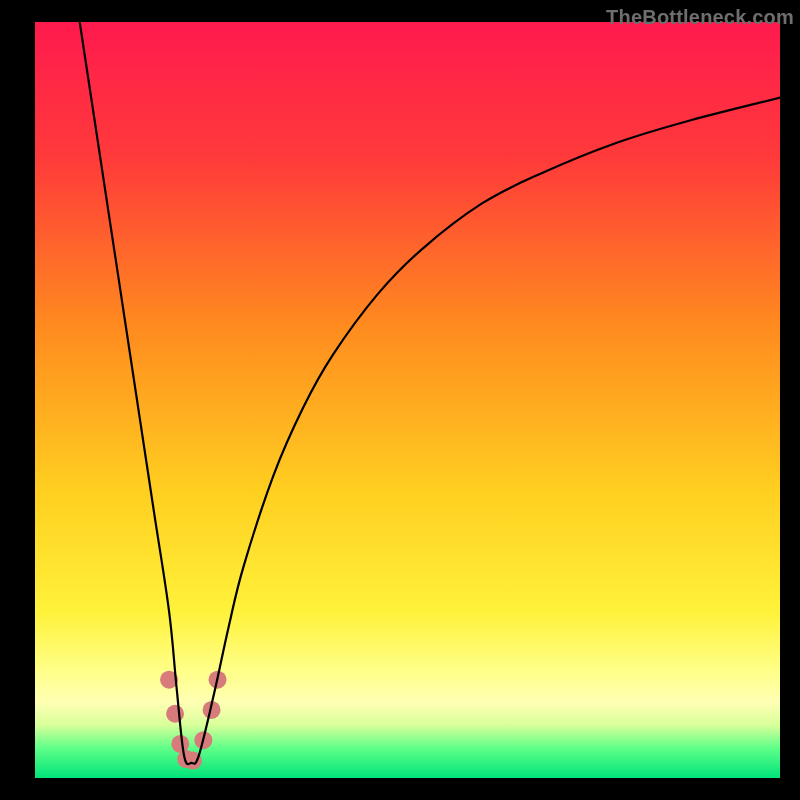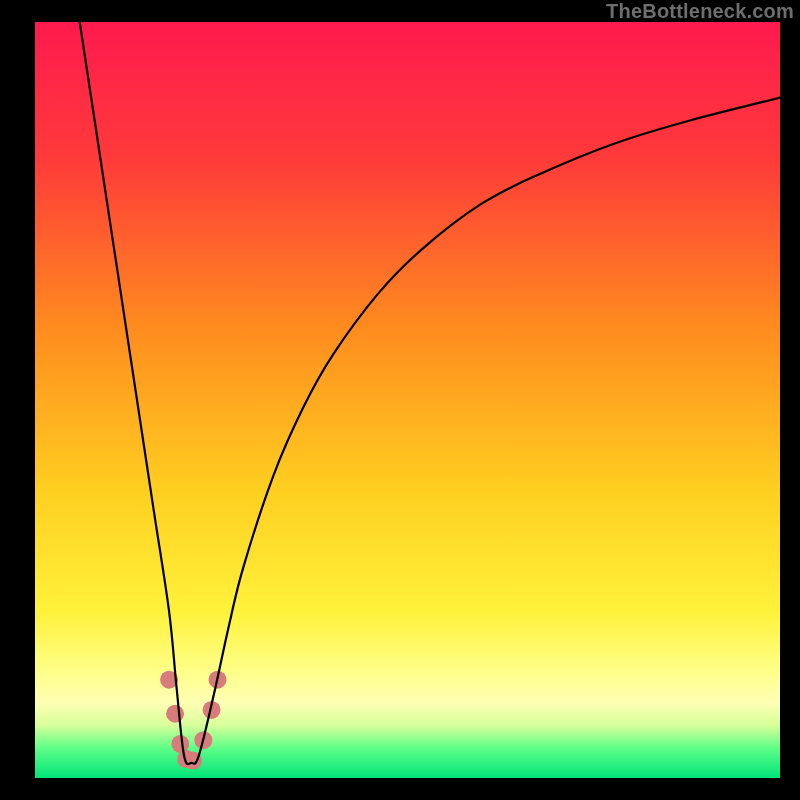--- a/index.html
+++ b/index.html
@@ -22,21 +22,21 @@
     position: absolute;
     left: 0; top: 0;
     width: 800px;
     height: 800px;
   }
   svg {
     display: block;
   }
   .watermark {
     position: absolute;
-    top: 0;
+    top: 6px;
     right: 6px;
     color: #6e6e6e;
     font-weight: 600;
     font-size: 20px;
     letter-spacing: 0.2px;
     user-select: none;
   }
 </style>
 </head>
 <body>

